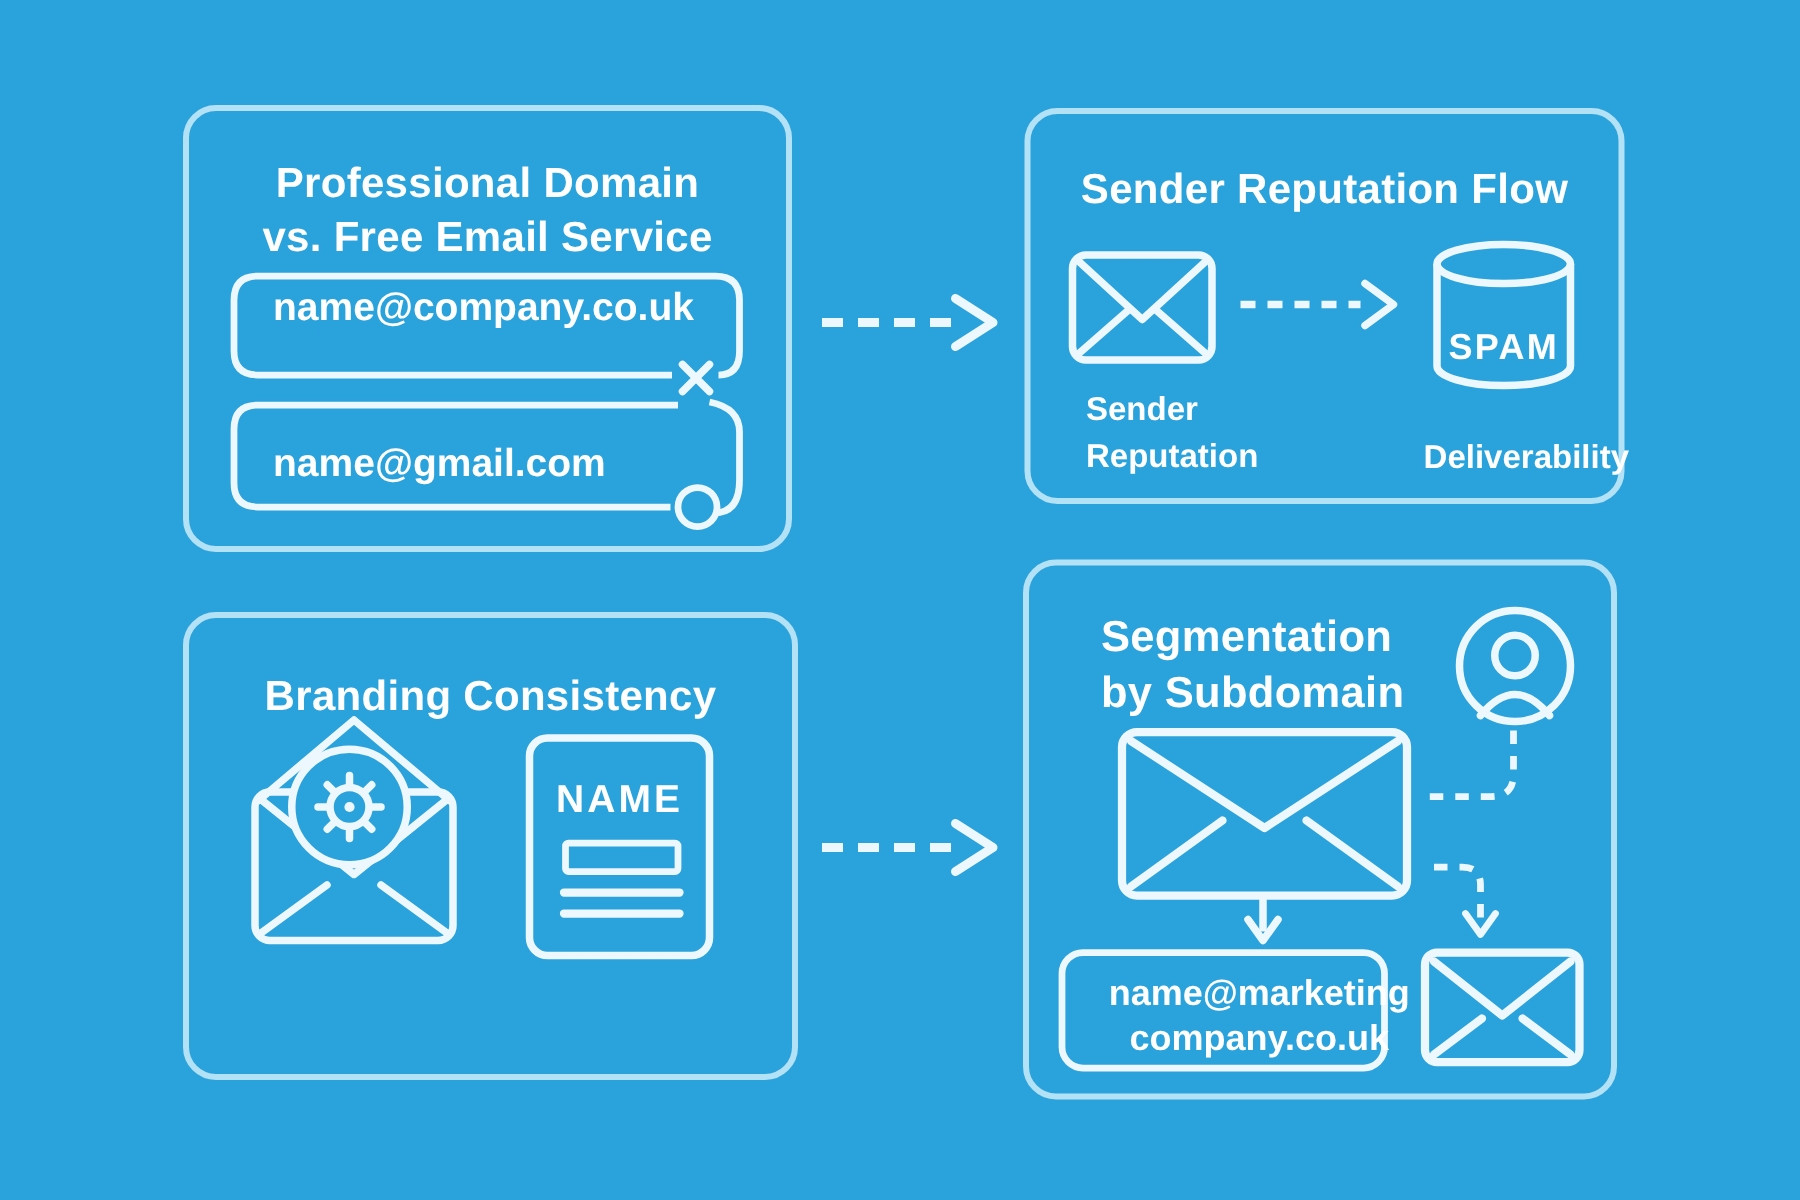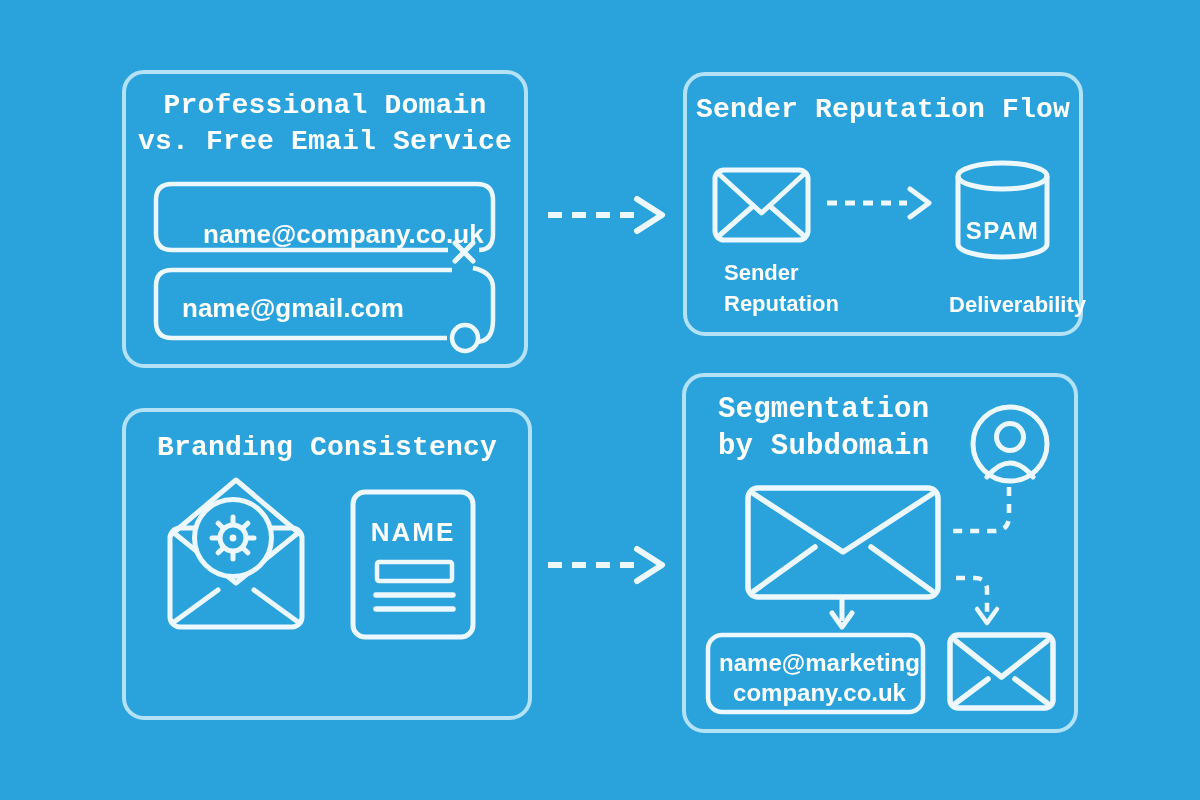--- a/index.html
+++ b/index.html
@@ -13,44 +13,43 @@
     position:absolute;box-sizing:border-box;
     border:4px solid var(--panel-border,#B3E1F5);
     border-radius:22px;
   }
   .panel > svg{position:absolute;left:-4px;top:-4px;pointer-events:none;}
   #p1{left:122px;top:70px;width:406px;height:298px;}
   #p2{left:683px;top:72px;width:400px;height:264px;}
   #p3{left:122px;top:408px;width:410px;height:312px;padding-left:24px;}
   #p4{left:682px;top:373px;width:396px;height:360px;}
   .title{
-    position:absolute;left:0;right:0;margin:0;
+    position:absolute;left:0;right:0;margin:16px;
     font-weight:bold;font-size:28px;line-height:36px;text-align:center;
     letter-spacing:.2px;
-    font-family:Liberation Mono, monospace;
   }
   #p1 .title{top:14px;}
   #p2 .title{top:16px;}
   #p3 .title{top:18px;}
   #p4 .title{top:14px;left:32px;right:auto;text-align:left;font-size:29px;line-height:37px;}
   .email{
     position:absolute;left:56px;height:32px;line-height:32px;
     font-weight:bold;font-size:26px;white-space:nowrap;
   }
-  .email1{top:144px;margin-left:21px;}
+  .email1{top:114px;}
   .email2{top:218px;}
   .icon-label{
     position:absolute;font-weight:bold;font-size:22px;line-height:31px;
   }
   .lbl-sender{left:37px;top:181px;text-align:left;}
   .lbl-deliv{left:225px;top:213px;width:174px;text-align:right;}
   .seg-email{
     position:absolute;left:26px;top:262px;width:215px;height:77px;
     display:flex;flex-direction:column;align-items:center;justify-content:center;
-    font-weight:bold;font-size:24px;line-height:30px;text-align:center;
+    font-weight:bold;font-size:24px;line-height:30px;text-align:center;padding-left:20px;
   }
   
   .s45{stroke:var(--stroke,#EDF8FE);stroke-width:4.5;fill:none;}
   .s5{stroke:var(--stroke,#EDF8FE);stroke-width:5;fill:none;}
   .s55{stroke:var(--stroke,#EDF8FE);stroke-width:5.5;fill:none;}
   .s6{stroke:var(--stroke,#EDF8FE);stroke-width:6;fill:none;}
   .round{stroke-linecap:round;stroke-linejoin:round;}
   .dash{stroke-dasharray:10 8;}
   .dash2{stroke-dasharray:9 8;}
   .dashBig{stroke-dasharray:14 10;}

